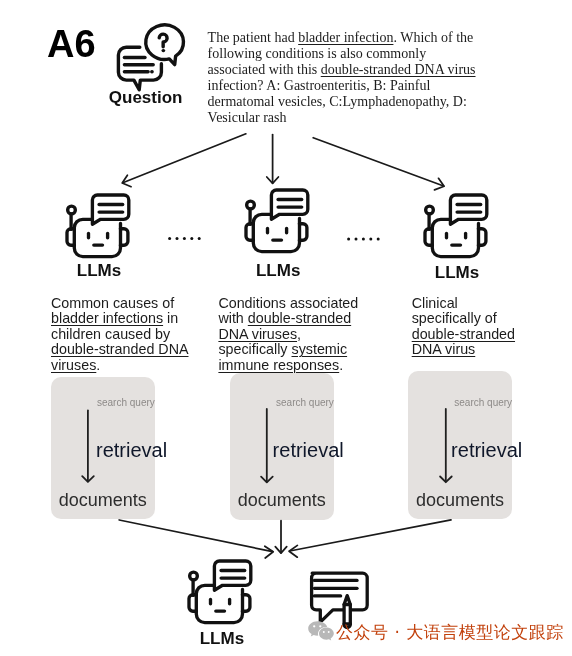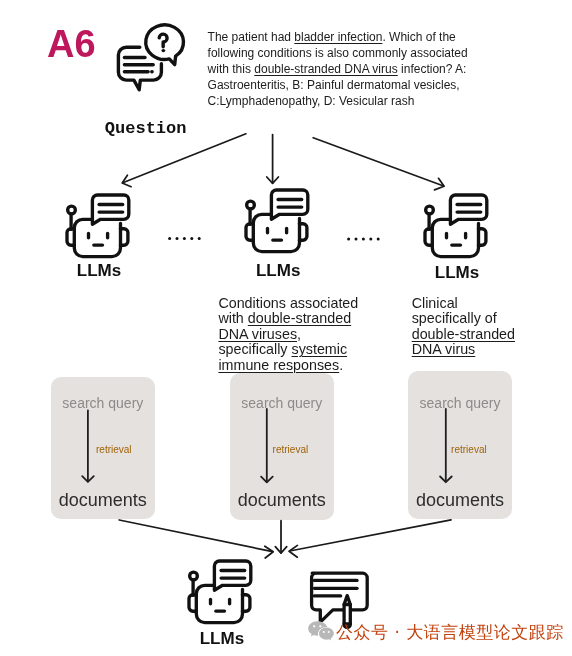--- a/index.html
+++ b/index.html
@@ -1,27 +1,27 @@
 <!DOCTYPE html>
 <html><head>
 <meta charset="utf-8">
 <style>
   html,body{margin:0;padding:0;background:#fff;}
   body{width:572px;height:656px;position:relative;overflow:hidden;
        font-family:"Liberation Sans",sans-serif;color:#1a1a1a;-webkit-font-smoothing:antialiased;}
   .abs{position:absolute;}
   #stage{position:absolute;left:0;top:0;width:572px;height:656px;}
-  .title{font-weight:bold;font-size:38px;line-height:38px;color:#be185d;}
+  .title{font-weight:bold;font-size:38px;line-height:38px;color:#000000;}
   .caption{font-weight:bold;font-size:17px;line-height:17px;color:#111;text-align:center;}
-  .qtext{font-size:12px;line-height:15.9px;color:#1c1c1c;}
+  .qtext{font-size:14px;line-height:15.9px;color:#1c1c1c;font-family:Liberation Serif, serif;}
   .btext{font-size:14.3px;line-height:15.6px;color:#1c1c1c;}
   .u{text-decoration:underline;text-underline-offset:2px;text-decoration-thickness:1px;}
   .graybox{background:#e4e1df;border-radius:10px;}
-  .sq{font-size:14px;line-height:14px;color:#8d8a88;text-align:center;}
-  .rt{font-size:10px;line-height:14px;color:#a16207;}
+  .sq{font-size:10px;line-height:14px;color:#8d8a88;text-align:right;}
+  .rt{font-size:20px;line-height:14px;color:#0f172a;}
   .dc{font-size:18px;line-height:14px;color:#2d2d2d;text-align:center;}
   svg{display:block;overflow:visible;}
   .wm{font-size:17px;color:#c2410c;letter-spacing:0.5px;white-space:nowrap;font-family:"DejaVu Sans",sans-serif;line-height:17px;}
 </style>
 </head>
 <body>
 
 <div id="stage">
 
   <div class="abs title" style="left:47px;top:24.5px;">A6</div>
@@ -35,21 +35,21 @@
         <path d="M11.4 59.7 h23.7"></path>
         <path d="M38.8 59.7 h0.3"></path>
       </g>
       <g>
         <path d="M56.3 46.9 L61.7 52.6 L62.6 44.2 A18.85 17.3 0 1 0 56.3 46.9 Z"></path>
         <path d="M46.2 25.9 a3.95 3.95 0 1 1 3.95 4.15 v4.7"></path>
         <path d="M50.2 38.6 h0.3"></path>
       </g>
     </svg>
   </div>
-  <div class="abs caption" style="left:45.65px;top:120px;width:200px;font-family:Liberation Mono, monospace;">Question</div>
+  <div class="abs caption" style="left:45.65px;top:89px;width:200px;">Question</div>
 
   <div class="abs qtext" style="left:207.6px;top:30px;width:278px;"><span>The patient had </span><span class="u">bladder infection</span><span>. Which of the following conditions is also commonly associated with this </span><span class="u">double-stranded DNA virus</span><span> infection? A: Gastroenteritis, B: Painful dermatomal vesicles, C:Lymphadenopathy, D: Vesicular rash</span></div>
 
   <svg width="0" height="0" style="position:absolute" aria-hidden="true">
     <defs>
       <g id="robot">
         <g fill="none" stroke="#111" stroke-width="3.35" stroke-linecap="round" stroke-linejoin="round">
           <path d="M11.4 38.7 h-3.5 a3.9 3.9 0 0 0 -3.9 3.9 v8.7 a3.9 3.9 0 0 0 3.9 3.9 h3.5"></path>
           <path d="M57.4 38.7 h3.6 a3.9 3.9 0 0 1 3.9 3.9 v8.7 a3.9 3.9 0 0 1 -3.9 3.9 h-3.6"></path>
           <circle cx="8.5" cy="20.0" r="3.85"></circle>
@@ -93,20 +93,21 @@
   <svg class="abs" style="left:345px;top:234px;" width="36" height="10">
     <g fill="#111">
         <circle cx="3.6" cy="4.9" r="1.5"></circle>
         <circle cx="11.0" cy="4.9" r="1.5"></circle>
         <circle cx="18.4" cy="4.9" r="1.5"></circle>
         <circle cx="25.8" cy="4.9" r="1.5"></circle>
         <circle cx="33.2" cy="4.9" r="1.5"></circle>
       </g>
   </svg>
 
+  <div class="abs btext" style="left:51px;top:295.6px;width:142px;"><span>Common causes of </span><span class="u">bladder infections</span><span> in children caused by </span><span class="u">double-stranded DNA viruses</span><span>.</span></div>
   <div class="abs graybox" style="left:50.9px;top:376.8px;width:103.9px;height:142.2px;"></div>
   <div class="abs sq" style="left:50.9px;top:396.1px;width:103.9px;">search query</div>
   <svg class="abs" style="left:70px;top:400px;" width="40" height="90">
     <g stroke="#1f1f1f" stroke-width="1.8" fill="none" stroke-linecap="round" stroke-linejoin="round">
       <path d="M17.9 10.3 L17.9 81.3"></path>
       <path d="M12.2 76.2 L17.9 81.9 L23.8 76.2"></path>
     </g>
   </svg>
   <div class="abs rt" style="left:96px;top:442.9px;">retrieval</div>
   <div class="abs dc" style="left:50.9px;top:493px;width:103.9px;">documents</div>

